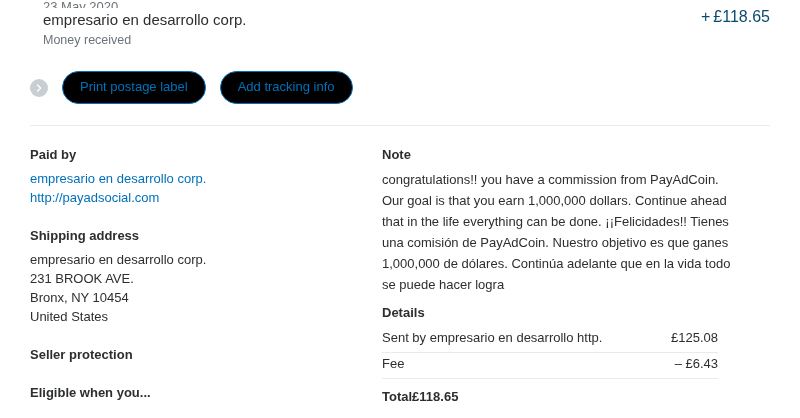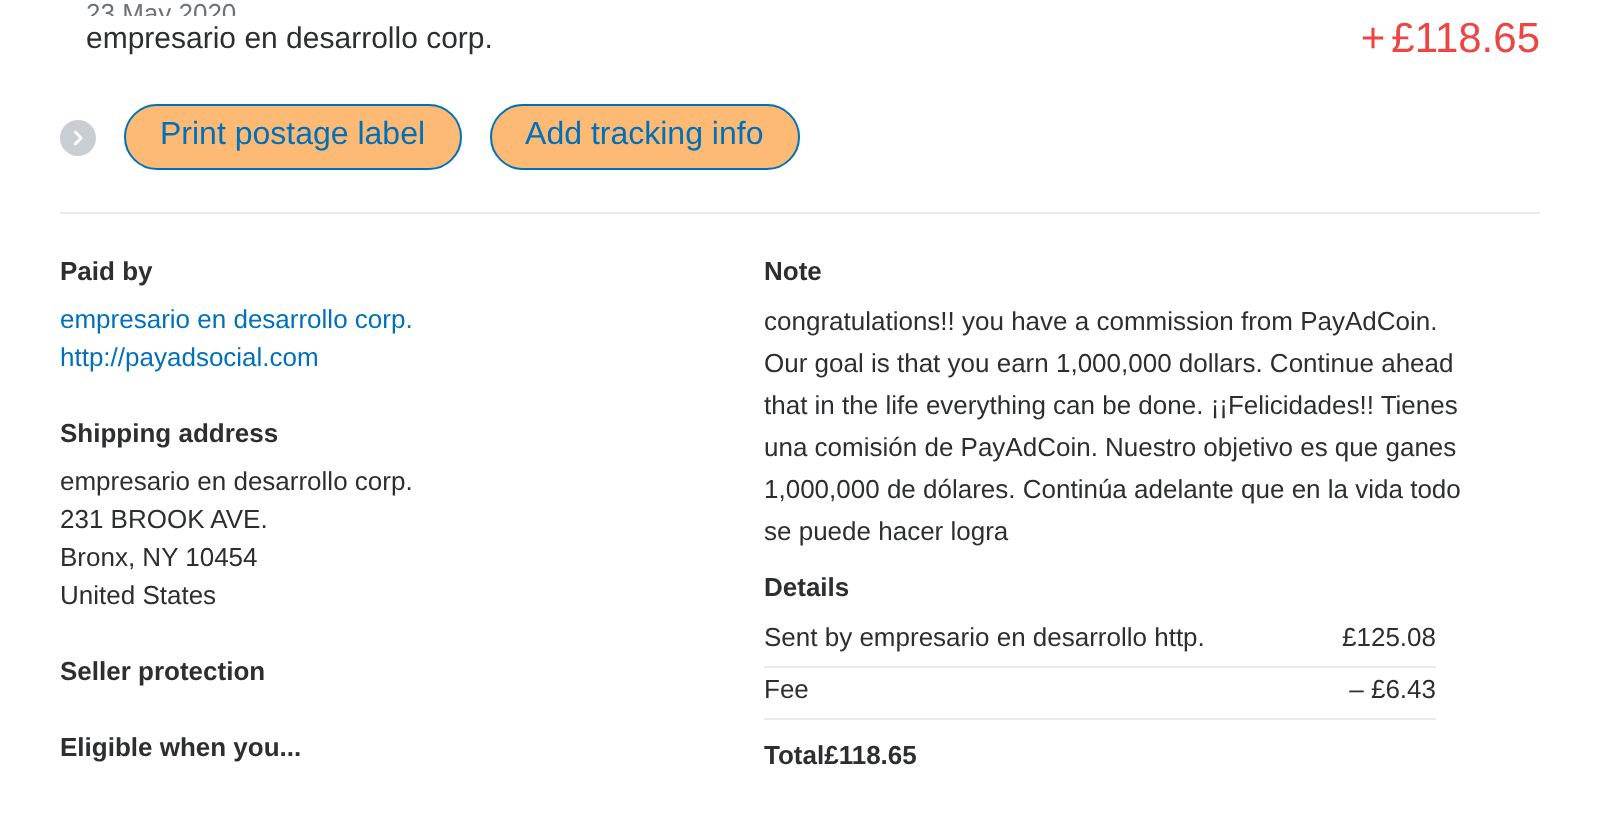--- a/index.html
+++ b/index.html
@@ -44,22 +44,22 @@
   .txn-sub {
     font-size: 12.5px;
     color: #6c7378;
     line-height: 17px;
     margin-top: 2px;
   }
   .txn-amount {
     position: absolute;
     right: 30px;
     top: 8px;
-    font-size: 21px;
-    color: #ef4444;
+    font-size: 16px;
+    color: #0c4a6e;
     font-weight: 400;
   }
   .txn-amount .plus {
     margin-right: 3px;
   }
 
   
   .actions-row {
     display: flex;
     align-items: center;
@@ -74,23 +74,23 @@
     display: flex;
     align-items: center;
     justify-content: center;
     margin-right: 14px;
     flex: 0 0 auto;
   }
   .chev-btn svg { display: block; }
   .pill {
     border: 1px solid #0070ba;
     color: #0070ba;
-    background: #fdba74;
+    background: #000000;
     border-radius: 20px;
-    font-size: 16px;
+    font-size: 13px;
     line-height: 14px;
     padding: 8px 17px 9px 17px;
     margin-right: 14px;
     cursor: pointer;
     font-family: "Liberation Sans", sans-serif;
     white-space: nowrap;
   }
 
   
   .divider {
@@ -171,20 +171,21 @@
   }
 </style>
 </head>
 <body>
 
 <div class="page">
 
   <div class="txn-head">
     <div class="txn-date">23 May 2020</div>
     <div class="txn-title">empresario en desarrollo corp.</div>
+    <div class="txn-sub">Money received</div>
     <div class="txn-amount">
       <span class="plus">+</span><span>£118.65</span>
     </div>
   </div>
 
   <div class="actions-row">
     <div class="chev-btn">
       <svg width="10" height="10" viewBox="0 0 10 10" aria-hidden="true">
         <path d="M3.6 2 L6.6 5 L3.6 8" fill="none" stroke="#ffffff" stroke-width="1.4" stroke-linecap="round" stroke-linejoin="round"></path>
       </svg>

